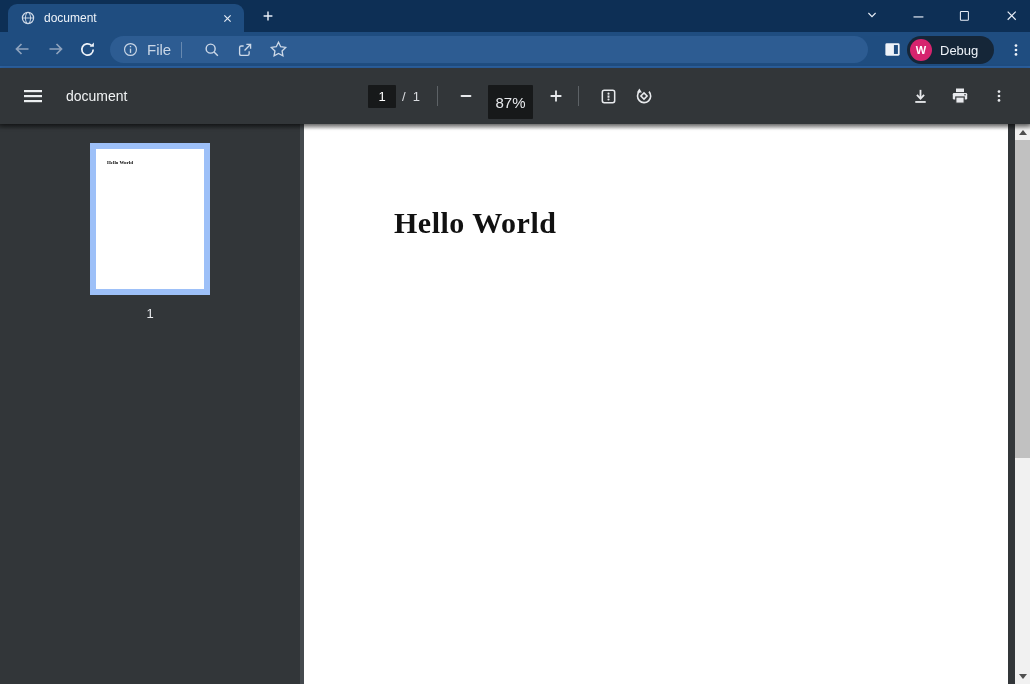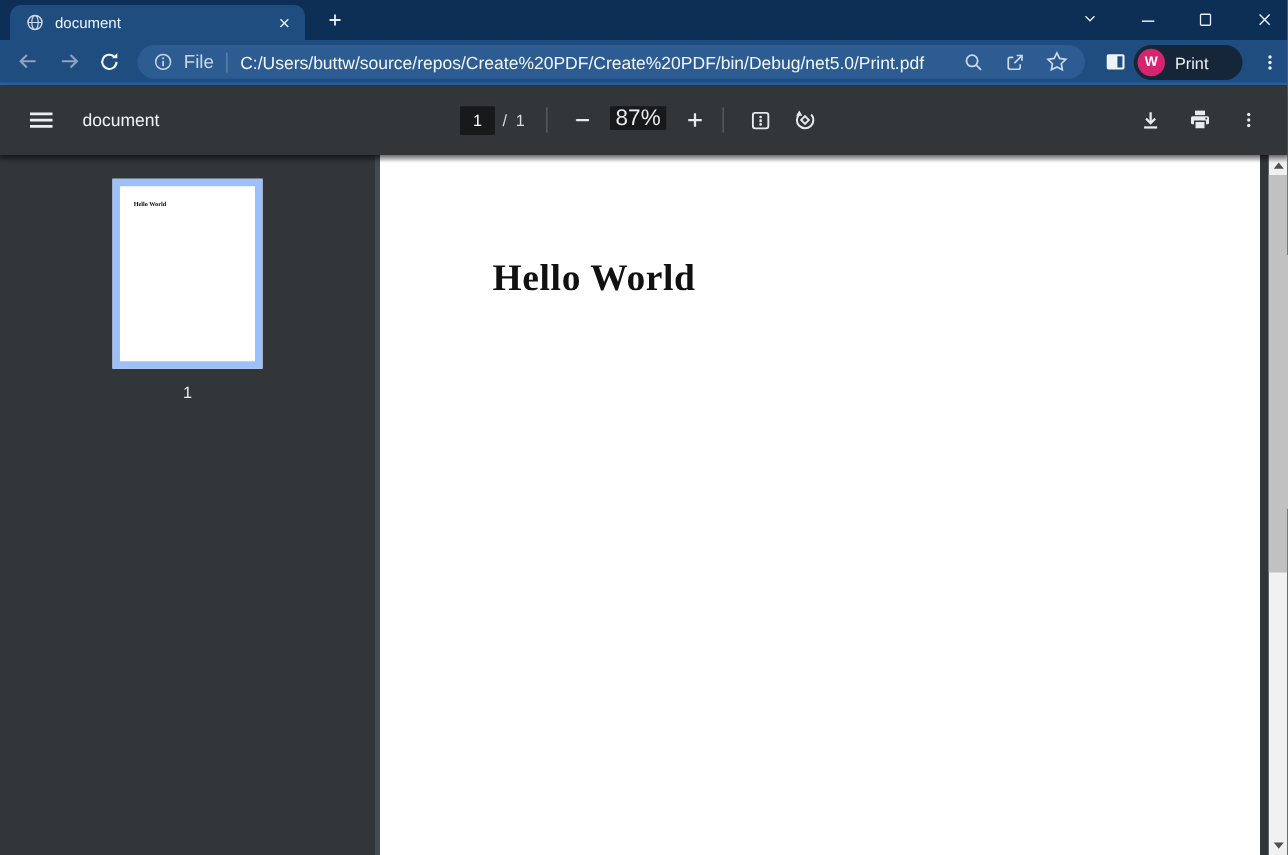--- a/index.html
+++ b/index.html
@@ -50,22 +50,22 @@
   .pt-abs { position:absolute; top:0; height:56px; display:flex; align-items:center; }
   .hamburger { left:13px; width:40px; justify-content:center; border-radius:50%; }
   .pdf-title { left:66px; color:#f1f3f4; font-size:14px; font-weight:500; }
   .page-input { position:absolute; left:368px; top:17px; width:28px; height:23px;
                 background:#17191a; border:none; color:#fff; font-size:13px;
                 text-align:center; font-family:"Liberation Sans",sans-serif; border-radius:1px; }
   .page-count { left:402px; color:#dadce0; font-size:13px; }
   .page-count span { margin-right:7px; }
   .pt-sep { position:absolute; top:18px; width:1px; height:20px; background:#5d6266; }
   .pt-iconbtn { justify-content:center; width:34px; border-radius:50%; }
-  .zoom-box { position:absolute; left:488px; top:17px; width:45px; height:19px;
-              background:#17191a; color:#e8eaed; font-size:18px; display:flex;
+  .zoom-box { position:absolute; left:488px; top:17px; width:45px; height:34px;
+              background:#17191a; color:#e8eaed; font-size:15px; display:flex;
               align-items:center; justify-content:center; border-radius:1px; }
 
   
   .content { position:relative; display:flex; height:560px; }
   .toolbar-shadow { position:absolute; left:0; top:0; width:100%; height:6px;
                     background:linear-gradient(rgba(0,0,0,.32), rgba(0,0,0,0)); z-index:6; pointer-events:none; }
   .sidebar { width:300px; height:560px; background:#323639; display:flex;
              flex-direction:column; align-items:center; }
   .divider-v { width:4px; height:560px; background:#454a4e; }
   .thumb-wrap { margin-top:19px; display:flex; flex-direction:column; align-items:center; }
@@ -162,21 +162,20 @@
     <div class="address-pill">
       <span class="icon">
         <svg width="17" height="17" viewBox="0 0 20 20">
             <circle cx="10" cy="10" r="7" fill="none" stroke="#c9d6e6" stroke-width="1.4"></circle>
             <rect x="9.2" y="9" width="1.6" height="5" fill="#c9d6e6"></rect>
             <rect x="9.2" y="5.8" width="1.6" height="1.6" fill="#c9d6e6"></rect>
           </svg>
       </span>
       <span class="scheme-label">File</span>
       <span class="pill-divider"></span>
-      <span class="url-text">C:/Users/buttw/source/repos/Create%20PDF/Create%20PDF/bin/Debug/net5.0/Print.pdf</span>
       <span class="pill-icon">
         <svg width="18" height="18" viewBox="0 0 20 20">
             <circle cx="8.5" cy="8.5" r="5" fill="none" stroke="#cdd9e8" stroke-width="1.6"></circle>
             <path d="M12.3 12.3l4.2 4.2" stroke="#cdd9e8" stroke-width="1.6"></path>
           </svg>
       </span>
       <span class="pill-icon">
         <svg width="18" height="18" viewBox="0 0 20 20">
             <path d="M8.5 5.5H5.8A1.8 1.8 0 0 0 4 7.3v7A1.8 1.8 0 0 0 5.8 16h7a1.8 1.8 0 0 0 1.8-1.8v-2.7" fill="none" stroke="#cdd9e8" stroke-width="1.5"></path>
             <path d="M11.5 3.8h4.7v4.7" fill="none" stroke="#cdd9e8" stroke-width="1.5"></path>
@@ -192,21 +191,21 @@
 
     <div class="nav-btn" style="left:878px;">
       <svg width="19" height="19" viewBox="0 0 20 20">
           <rect x="2.5" y="3.5" width="15" height="13" rx="1.5" fill="#eef3f9"></rect>
           <rect x="11.5" y="5.3" width="4.2" height="9.4" fill="#1f4d80"></rect>
         </svg>
     </div>
 
     <div class="profile-chip">
       <span class="profile-avatar">W</span>
-      <span class="profile-name">Print</span>
+      <span class="profile-name">Debug</span>
     </div>
 
     <div class="menu-dots-nav">
       <svg width="16" height="18" viewBox="0 0 20 20">
           <circle cx="10" cy="4.5" r="1.7" fill="#eef3f9"></circle>
           <circle cx="10" cy="10" r="1.7" fill="#eef3f9"></circle>
           <circle cx="10" cy="15.5" r="1.7" fill="#eef3f9"></circle>
         </svg>
     </div>
   </div>

